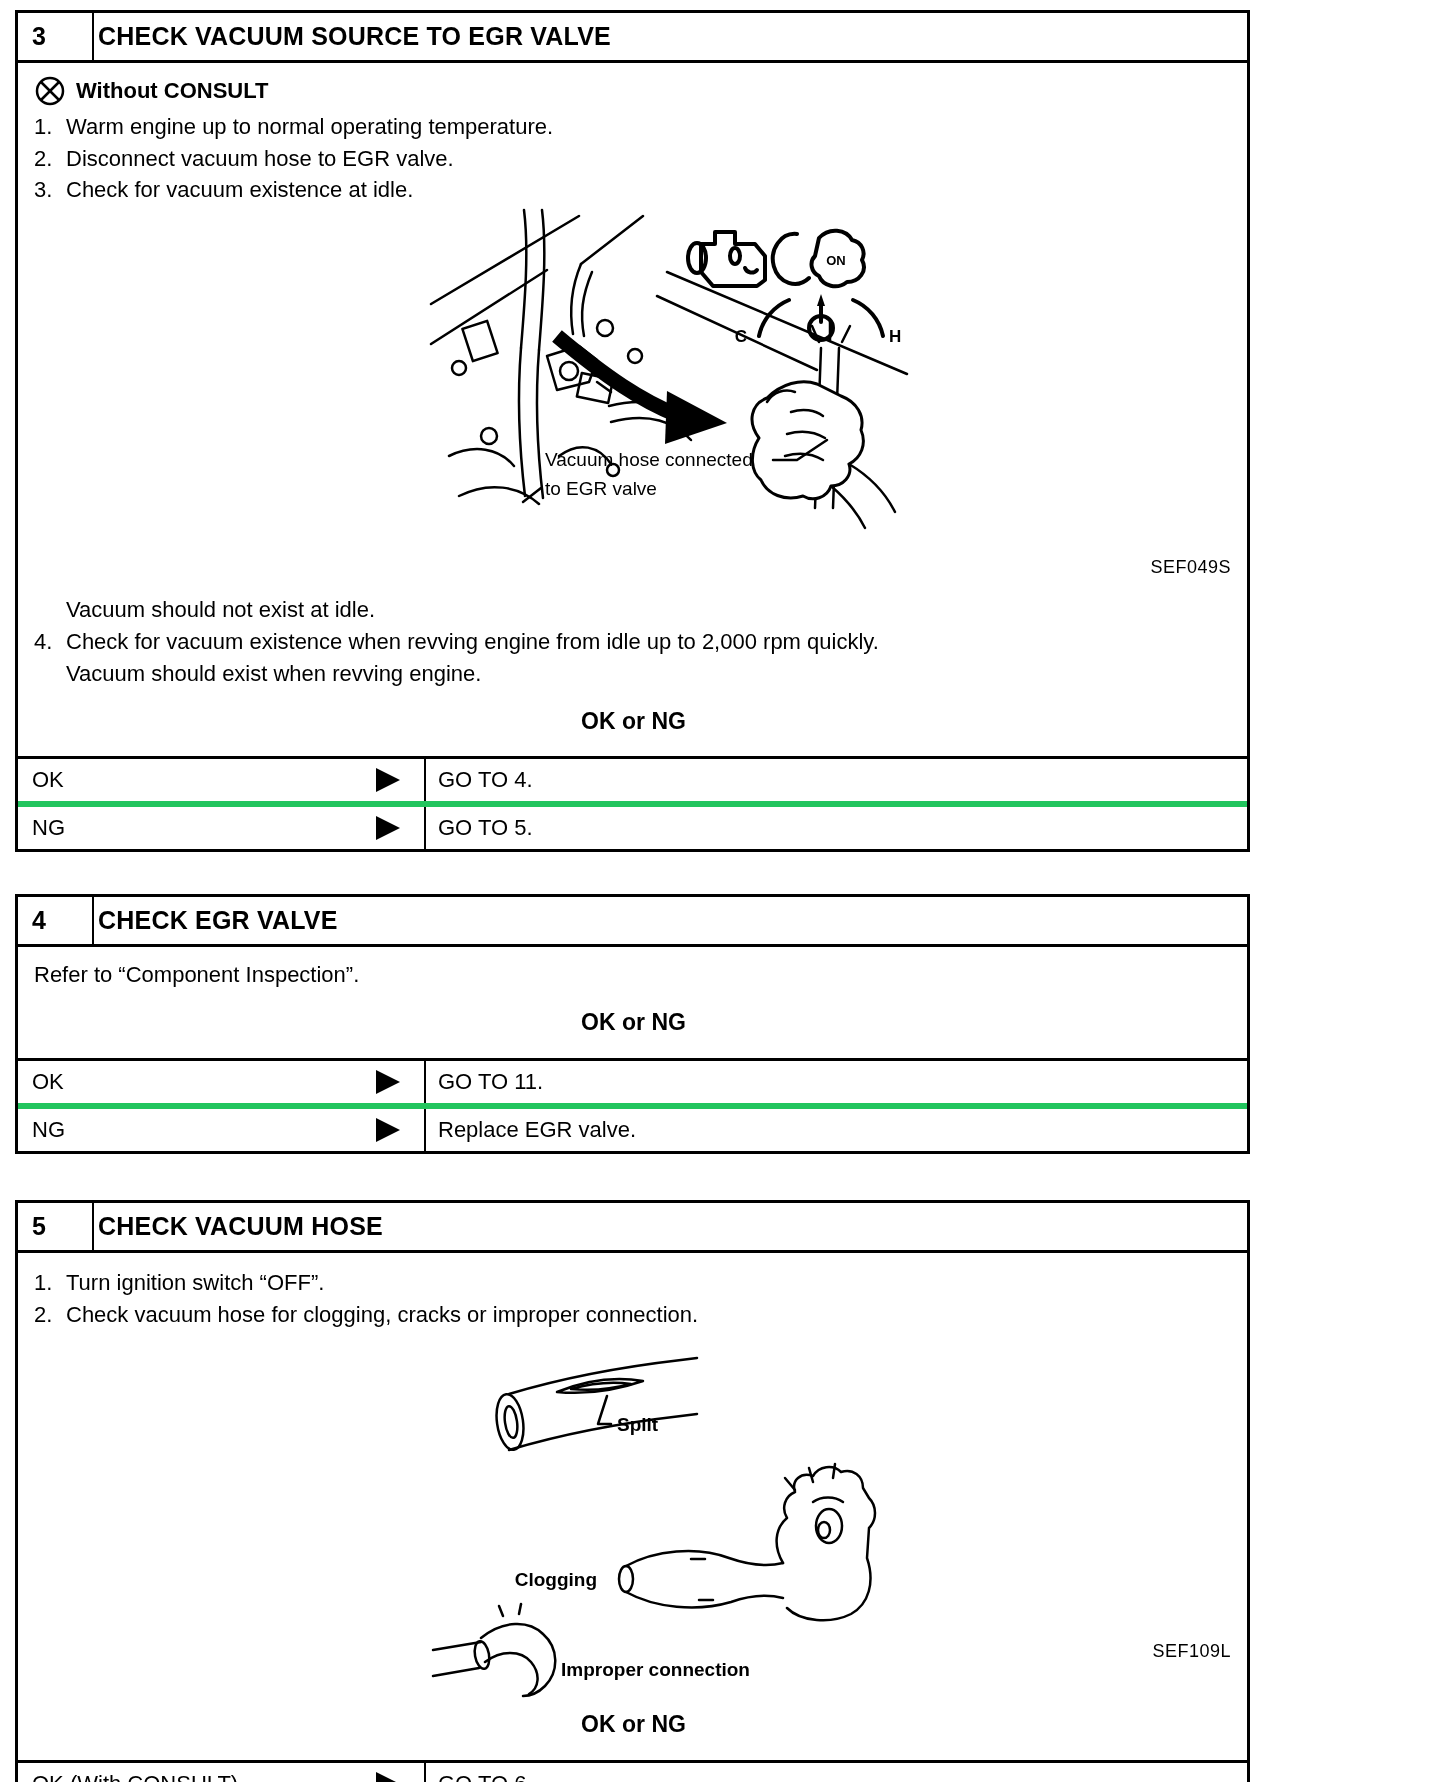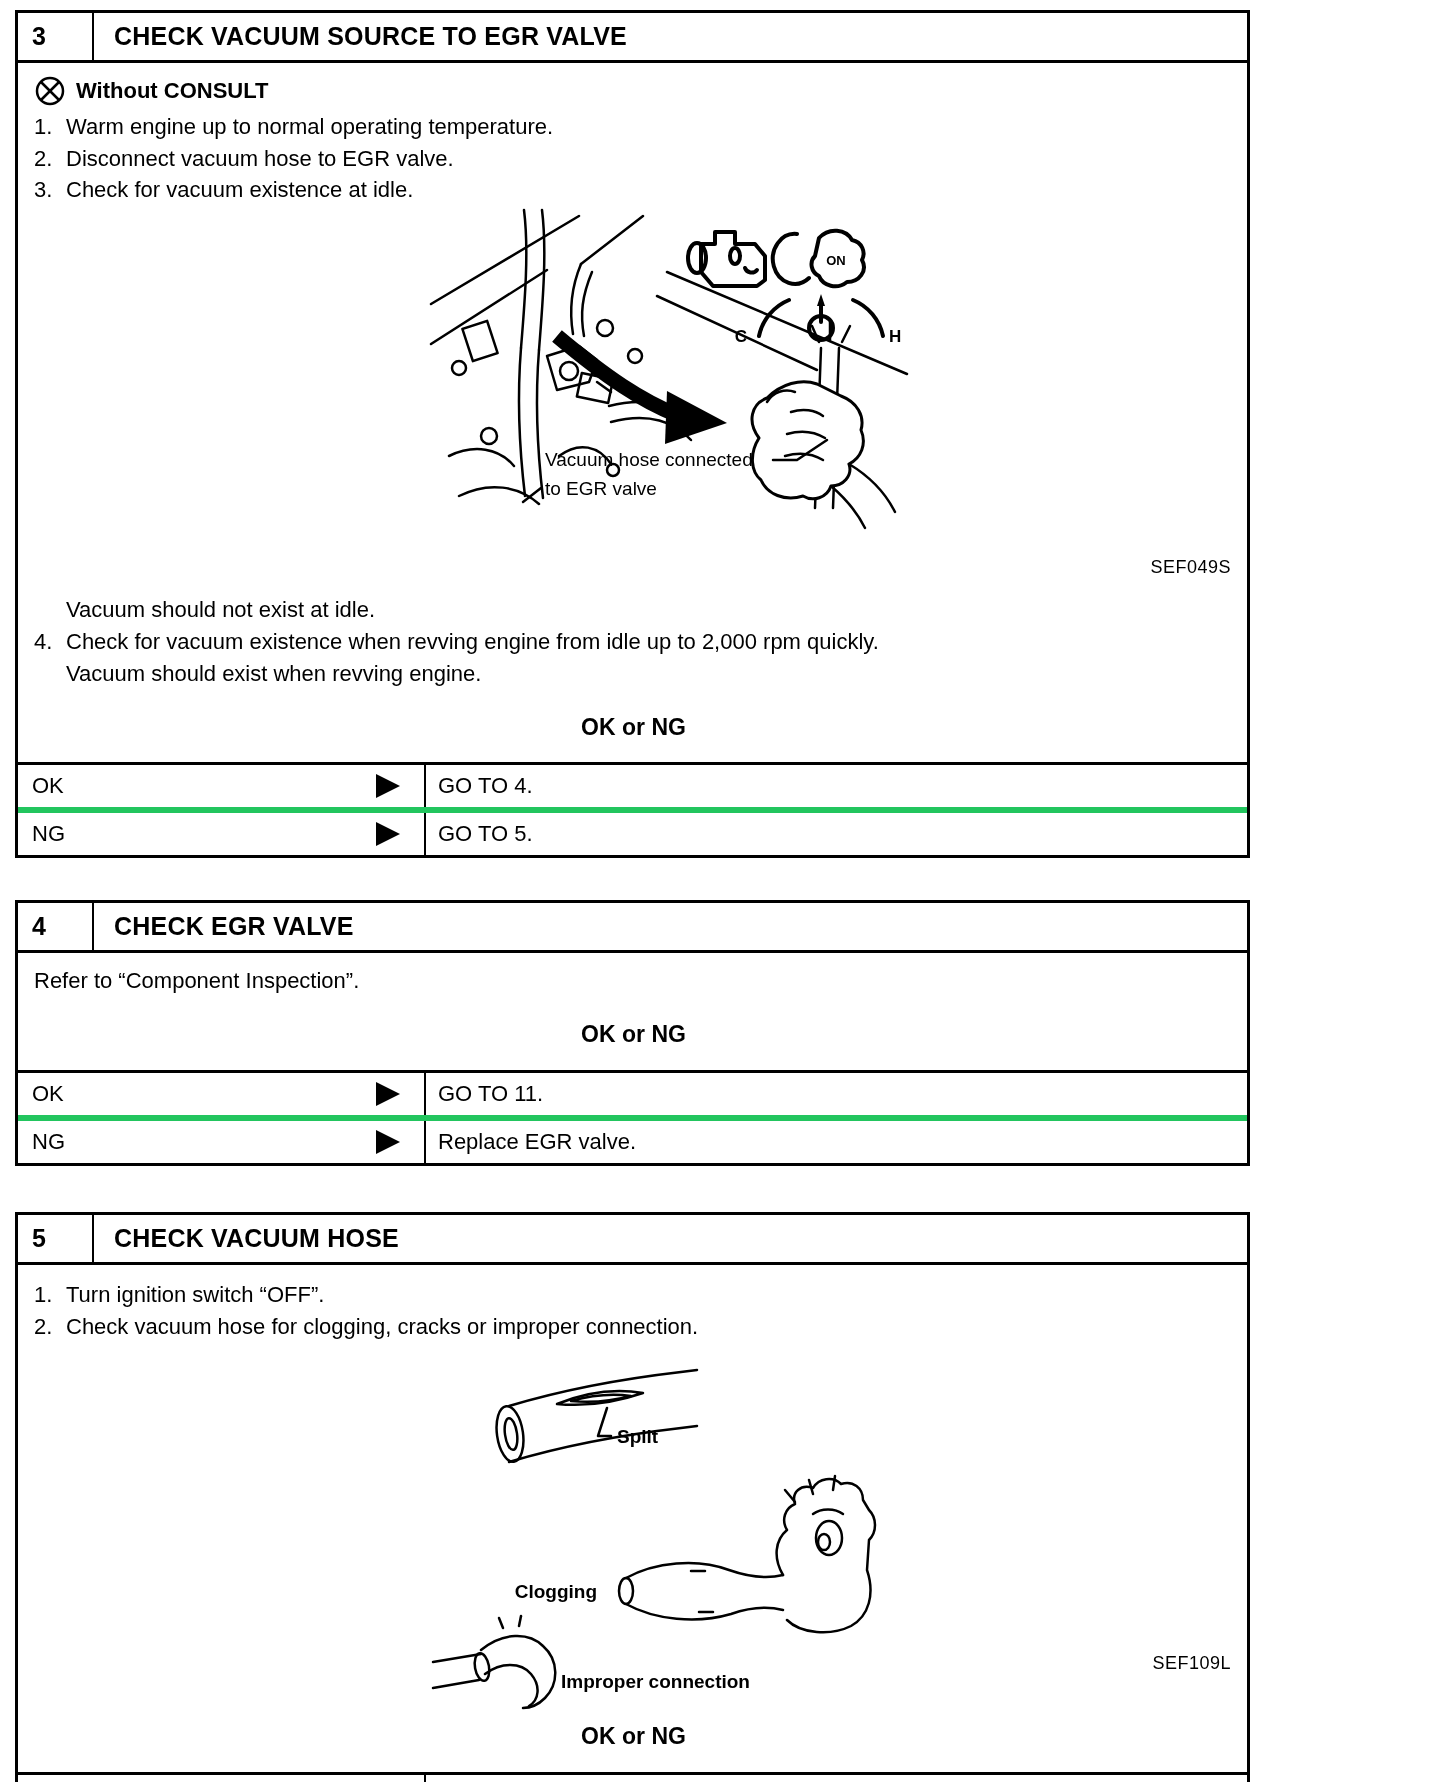--- a/index.html
+++ b/index.html
@@ -16,28 +16,28 @@
     background:#fff;
     box-sizing:border-box;
   }
   .box + .box{margin-top:42px;}
   .box-header{display:flex;border-bottom:3px solid #000;}
   .box-num{
     width:76px;flex:none;border-right:2px solid #000;
     font-weight:bold;font-size:25px;
     padding:9px 0 9px 14px;box-sizing:border-box;
   }
-  .box-title{font-weight:bold;font-size:25px;padding:9px 0 9px 20px;letter-spacing:.2px;}
+  .box-title{font-weight:bold;font-size:25px;padding:9px 0 9px 4px;letter-spacing:.2px;}
   .box-body{padding:8px 14px 0 16px;font-size:22px;line-height:1.3;}
   .consult-line{display:flex;align-items:center;gap:10px;font-weight:bold;margin:4px 0 6px 0;}
   .step{display:flex;margin:3px 0;}
   .step-num{width:32px;flex:none;}
   .step-text{flex:1;}
   .bold-note{font-weight:normal;margin:0 0 4px 32px;}
-  .ok-ng{text-align:center;font-weight:bold;font-size:23px;margin:24px 0 20px 0;}
+  .ok-ng{text-align:center;font-weight:bold;font-size:23px;margin:18px 0 20px 0;}
   .decision-table{border-top:3px solid #000;}
   .drow{display:flex;height:42px;}
   .drow + .drow{border-top:6px solid #22c55e;}
   .dcond{
     width:408px;flex:none;border-right:2px solid #000;
     display:flex;align-items:center;padding-left:14px;
     position:relative;font-size:22px;box-sizing:border-box;
   }
   .dtri{
     position:absolute;right:24px;top:50%;margin-top:-12px;

